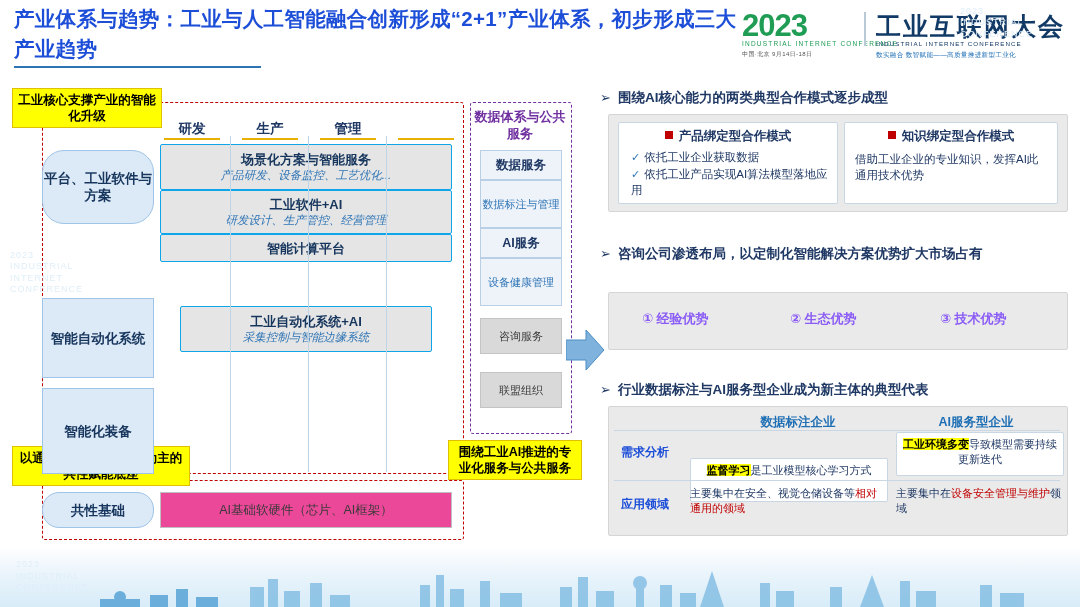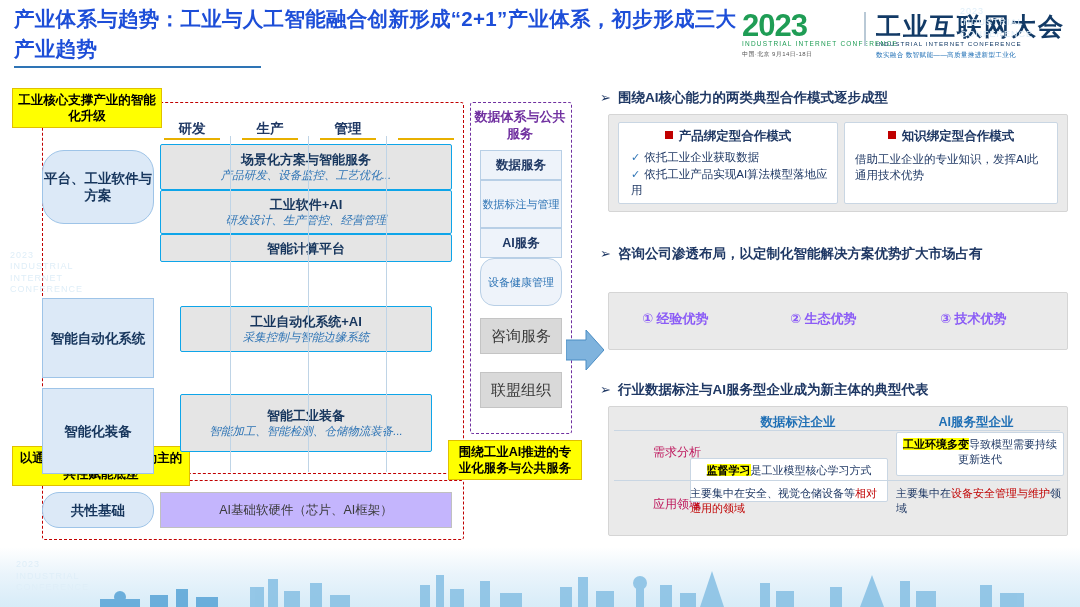--- a/index.html
+++ b/index.html
@@ -73,21 +73,21 @@
     line-height:17px;
   }
   .white-box{
     position:absolute;background:#e5e5e5;border:1px solid #0ea5e9;border-radius:2px;
     display:flex;flex-direction:column;align-items:center;justify-content:center;
     text-align:center;
   }
   .bx-title{font-weight:bold;color:#17365d;font-size:13px;line-height:17px;}
   .bx-sub{color:#2e74b5;font-size:11.5px;line-height:15px;font-style:italic;}
   .gray-row{
-    position:absolute;background:#c4b5fd;border:1px solid #c0c0c0;
+    position:absolute;background:#ec4899;border:1px solid #c0c0c0;
     display:flex;align-items:center;justify-content:center;color:#3a3a3a;
     font-size:12.5px;
   }
   .col-head{
     position:absolute;font-weight:bold;font-size:13.5px;color:#1f3864;text-align:center;
   }
   .col-underline{position:absolute;height:1.5px;background:#e8b000;}
   .vline{position:absolute;width:1px;background:#bfd4e6;}
   
   .purple-dash{position:absolute;border:1.4px dashed #7030a0;border-radius:3px;}
@@ -98,21 +98,21 @@
   .ds-box{
     position:absolute;background:#eef3fa;border:1px solid #b8cfe6;
     display:flex;flex-direction:column;align-items:center;justify-content:center;
     text-align:center;
   }
   .ds-title{font-weight:bold;font-size:12.5px;color:#1f3864;line-height:16px;}
   .ds-sub{font-size:11px;color:#2e74b5;line-height:14px;}
   .ds-gray{
     position:absolute;background:#d9d9d9;border:1px solid #c4c4c4;
     display:flex;align-items:center;justify-content:center;
-    font-size:15px;color:#3a3a3a;
+    font-size:11px;color:#3a3a3a;
   }
   
   .big-arrow{position:absolute;left:566px;top:330px;width:38px;height:40px;}
   
   .right-panel{position:absolute;left:600px;top:88px;width:470px;height:470px;}
   .r-head{
     position:absolute;font-weight:bold;font-size:13.5px;color:#1f3864;line-height:19px;
   }
   .chev{position:absolute;color:#1f3864;font-size:13px;}
   .panel-gray{
@@ -128,23 +128,22 @@
   .chk{color:#2e74b5;font-size:11px;margin-right:4px;}
   .bullet-line{font-size:11.5px;color:#1f3864;line-height:16px;}
   .adv{
     position:absolute;font-weight:bold;font-size:13px;color:#8b5cf6;
   }
   .lbl-blue-bold{font-weight:bold;color:#1f6fb5;font-size:12.5px;}
   .cell-txt{font-size:11px;line-height:15px;color:#1f3864;}
   .hl-yellow{background:#ffff00;font-weight:bold;color:#000;}
   .red-txt{color:#c00000;}
   .tbl-rowlbl{
-    position:absolute;color:#be185d;font-weight:normal;font-size:12px;text-align:center;
+    position:absolute;color:#1d4ed8;font-weight:bold;font-size:12px;text-align:center;
     line-height:16px;
-    margin-left:32px;
   }
   .hsep{position:absolute;height:1px;background:#c9d6e3;}
 </style>
 </head>
 <body>
 
 <div class="title">产业体系与趋势：工业与人工智能融合创新形成“2+1”产业体系，初步形成三大产业趋势</div>
 <div class="title-underline"></div>
 
 <div class="logo-area">
@@ -187,44 +186,40 @@
     <div class="bx-title">工业软件+AI</div>
     <div class="bx-sub">研发设计、生产管控、经营管理</div>
   </div>
   <div class="white-box" style="left:148px;top:146px;width:290px;height:26px;">
     <div class="bx-title">智能计算平台</div>
   </div>
   <div class="white-box" style="left:168px;top:218px;width:250px;height:44px;">
     <div class="bx-title">工业自动化系统+AI</div>
     <div class="bx-sub">采集控制与智能边缘系统</div>
   </div>
-  <div class="white-box" style="left:168px;top:306px;width:250px;height:56px;">
-    <div class="bx-title">智能工业装备</div>
-    <div class="bx-sub">智能加工、智能检测、仓储物流装备...</div>
-  </div>
 
   <div class="gray-row" style="left:148px;top:404px;width:290px;height:34px;">AI基础软硬件（芯片、AI框架）</div>
 
   <div class="vline" style="left:218px;top:48px;height:336px;"></div>
   <div class="vline" style="left:296px;top:48px;height:336px;"></div>
   <div class="vline" style="left:374px;top:48px;height:336px;"></div>
 
   <div class="purple-dash" style="left:458px;top:14px;width:100px;height:330px;"></div>
   <div class="purple-label" style="left:460px;top:20px;width:96px;">数据体系与公共服务</div>
 
   <div class="ds-box" style="left:468px;top:62px;width:80px;height:28px;">
     <div class="ds-title">数据服务</div>
   </div>
   <div class="ds-box" style="left:468px;top:92px;width:80px;height:46px;">
     <div class="ds-sub">数据标注与管理</div>
   </div>
   <div class="ds-box" style="left:468px;top:140px;width:80px;height:28px;">
     <div class="ds-title">AI服务</div>
   </div>
-  <div class="ds-box" style="left:468px;top:170px;width:80px;height:46px;border-radius:14px;">
+  <div class="ds-box" style="left:468px;top:170px;width:80px;height:46px;">
     <div class="ds-sub">设备健康管理</div>
   </div>
   <div class="ds-gray" style="left:468px;top:230px;width:80px;height:34px;">咨询服务</div>
   <div class="ds-gray" style="left:468px;top:284px;width:80px;height:34px;">联盟组织</div>
 
   <div class="yellow-label" style="left:436px;top:352px;width:124px;">围绕工业AI推进的专业化服务与公共服务</div>
 </div>
 
 <svg class="big-arrow" viewBox="0 0 38 40">
   <polygon points="0,10 20,10 20,0 38,20 20,40 20,30 0,30" fill="#7fb3dd" stroke="#4a8dc4" stroke-width="1"></polygon>

